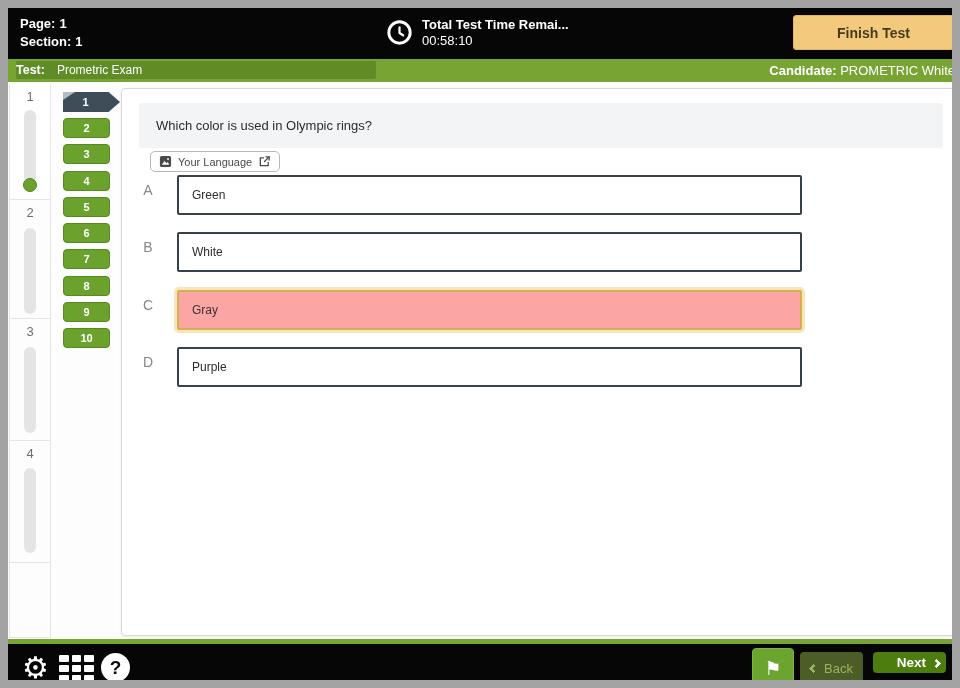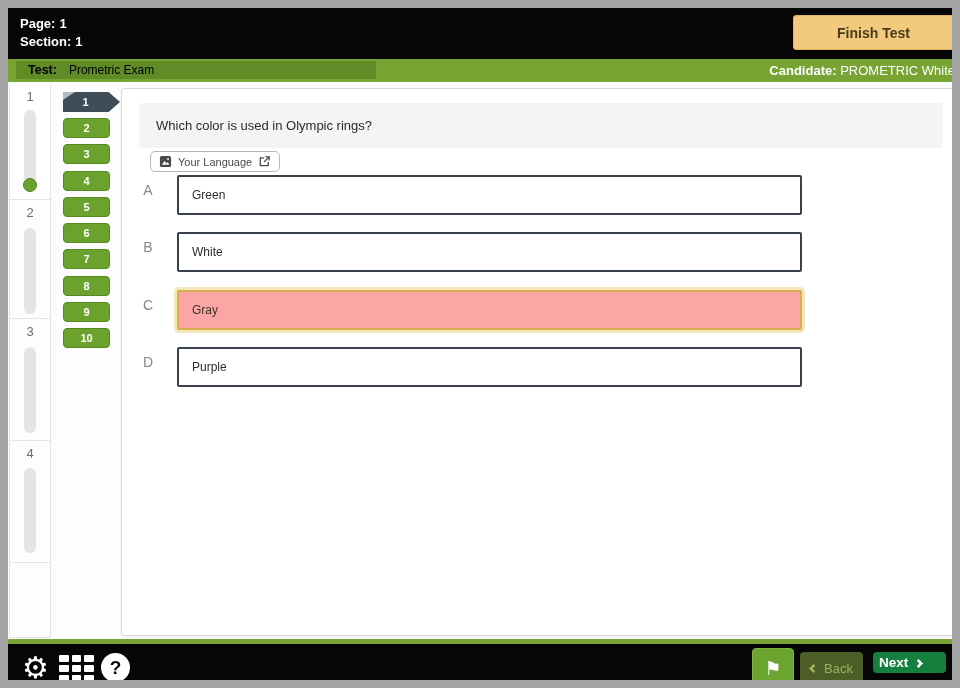--- a/index.html
+++ b/index.html
@@ -19,21 +19,21 @@
   .timer-l2 { font-size:13px; line-height:16px; }
   .finish-btn {
     position:absolute; left:785px; top:7px; width:161px; height:35px;
     background:#f3ca7d; border:1px solid #e2b55f; border-radius:3px;
     font-family:inherit; font-weight:bold; font-size:14px; color:#463a1a; cursor:pointer;
   }
   
   .testbar { position:absolute; left:0; top:51px; width:956px; height:23px; background:#77a433; }
   .test-strip {
     position:absolute; left:8px; top:2px; width:360px; height:18px;
-    background:#5f8c27; border-radius:2px; color:#000000; font-size:12px; line-height:18px; padding-left:12px;
+    background:#5f8c27; border-radius:2px; color:#ffffff; font-size:12px; line-height:18px; padding-left:0;
   }
   .test-strip b { margin-right:12px; font-size:12.5px; }
   .candidate { position:absolute; right:9px; top:3px; color:#fff; font-size:13px; line-height:17px; }
   
   .pages-col {
     position:absolute; left:1px; top:76px; width:42px; height:554px;
     background:#fdfdfd; border:1px solid #e5e5e7; border-top:none;
   }
   .page-sec { position:relative; border-bottom:1px solid #e5e5e7; }
   .sec-1 { height:116px; background:#fff; }
@@ -106,36 +106,46 @@
               background:#fff; color:#0a0a0a; font-weight:bold; font-size:19px;
               display:flex; align-items:center; justify-content:center; border:none; cursor:pointer; font-family:inherit; }
   .flag-btn { position:absolute; left:744px; top:4px; width:42px; height:40px;
               background:#6ca430; border:1px solid #7fb23f; border-radius:4px;
               color:#fff; font-size:19px; display:flex; align-items:center; justify-content:center; cursor:pointer; }
   .back-btn { position:absolute; left:792px; top:8px; width:63px; height:32px;
               background:#4d5d27; border:none; border-radius:4px;
               color:#9cb25d; font-weight:normal; font-size:13px; font-family:inherit;
               display:flex; align-items:center; justify-content:center; gap:7px; cursor:pointer; }
   .next-btn { position:absolute; left:865px; top:8px; width:73px; height:21px;
-              background:#15803d; border:none; border-radius:4px;
+              background:#4d7c0f; border:none; border-radius:4px;
               color:#fff; font-weight:bold; font-size:13.5px; font-family:inherit;
-              display:flex; align-items:center; justify-content:flex-start; gap:7px; cursor:pointer; }
+              display:flex; align-items:center; justify-content:flex-end; gap:7px; cursor:pointer; }
   .chev { width:7px; height:7px; border-left:3px solid currentColor; border-bottom:3px solid currentColor; border-radius:1px; }
   .chev-l { transform:rotate(45deg); margin-top:1px; }
   .chev-r { transform:rotate(225deg); margin-top:1px; }
 </style>
 </head>
 <body>
 
 <div class="screen">
 
   <header class="topbar">
     <div class="page-info">
       <div><span>Page:</span><span>1</span></div>
       <div><span>Section:</span><span>1</span></div>
+    </div>
+    <div class="timer">
+      <svg class="clock" viewBox="0 0 24 24">
+        <circle cx="12" cy="12" r="9.5" fill="none" stroke="#fff" stroke-width="2.6"></circle>
+        <path d="M12 7.5v5l3.2 2" fill="none" stroke="#fff" stroke-width="2" stroke-linecap="round" stroke-linejoin="round"></path>
+      </svg>
+      <div>
+        <div class="timer-l1">Total Test Time Remai...</div>
+        <div class="timer-l2">00:58:10</div>
+      </div>
     </div>
     <button class="finish-btn">Finish Test</button>
   </header>
 
   <div class="testbar">
     <div class="test-strip">
       <b>Test:</b><span>Prometric Exam</span>
     </div>
     <div class="candidate">
       <b>Candidate:</b> <span>PROMETRIC White</span>

